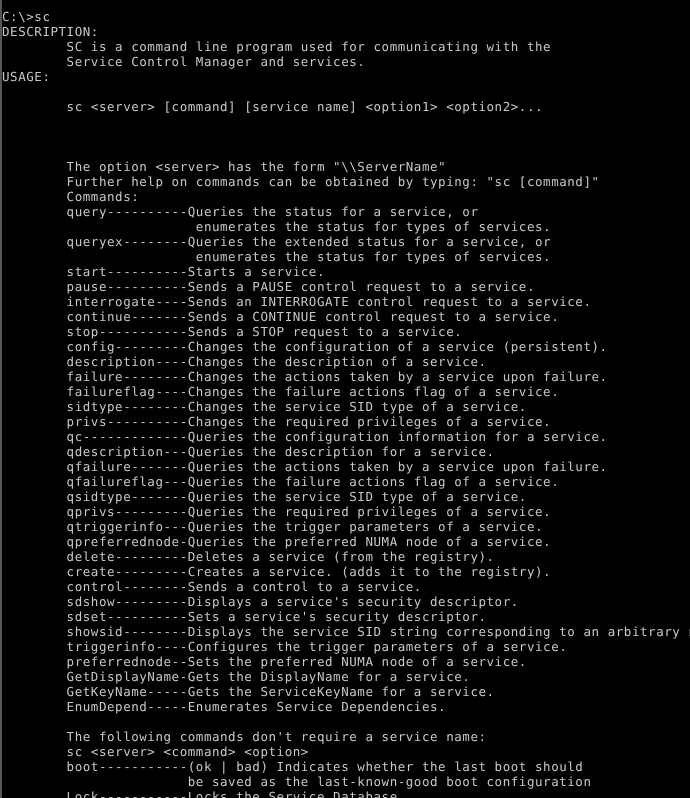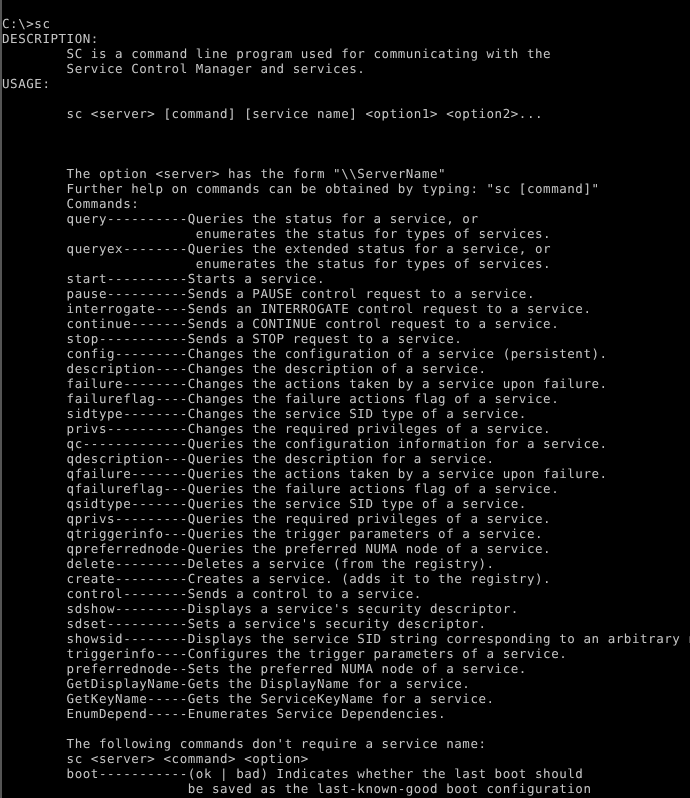--- a/index.html
+++ b/index.html
@@ -29,21 +29,21 @@
     left: 2px;
     top: 0;
     width: 688px;
     height: 798px;
     font-family: "DejaVu Sans Mono", "Liberation Mono", monospace;
     font-size: 12.5px;
     line-height: 15px;
     letter-spacing: 0.55px;
     color: #c6c6c6;
     white-space: pre;
-    padding-top: 16px;
+    padding-top: 9px;
     box-sizing: border-box;
     text-rendering: geometricPrecision;
     -webkit-font-smoothing: none;
   }
   .line {
     height: 15px;
     white-space: pre;
     overflow: hidden;
   }
   .line.blank {

